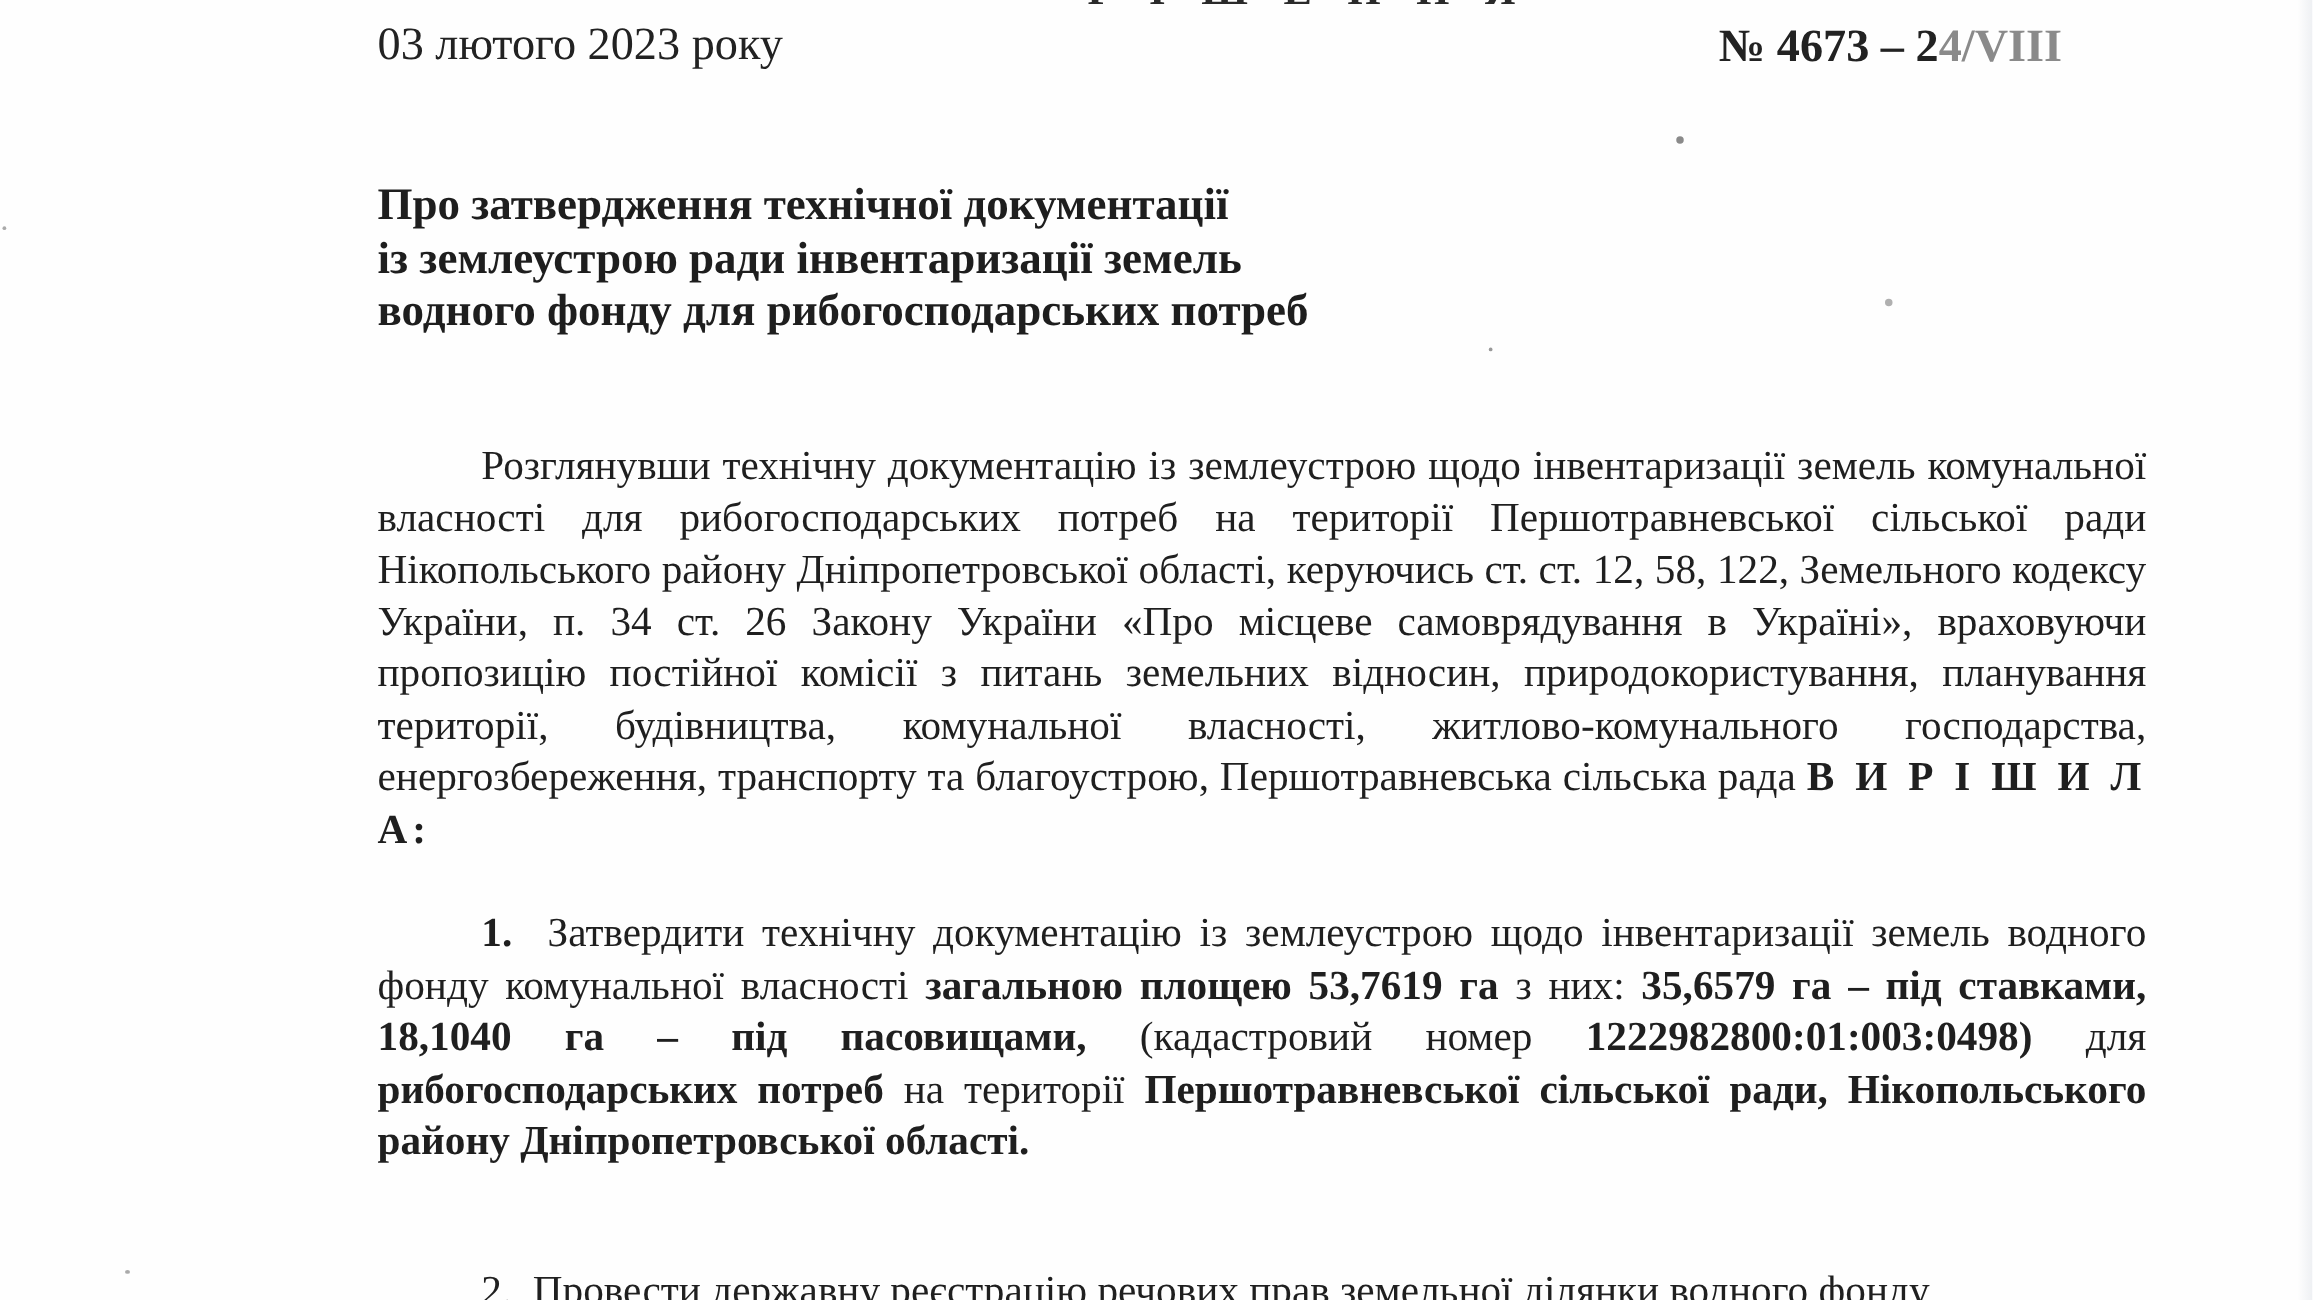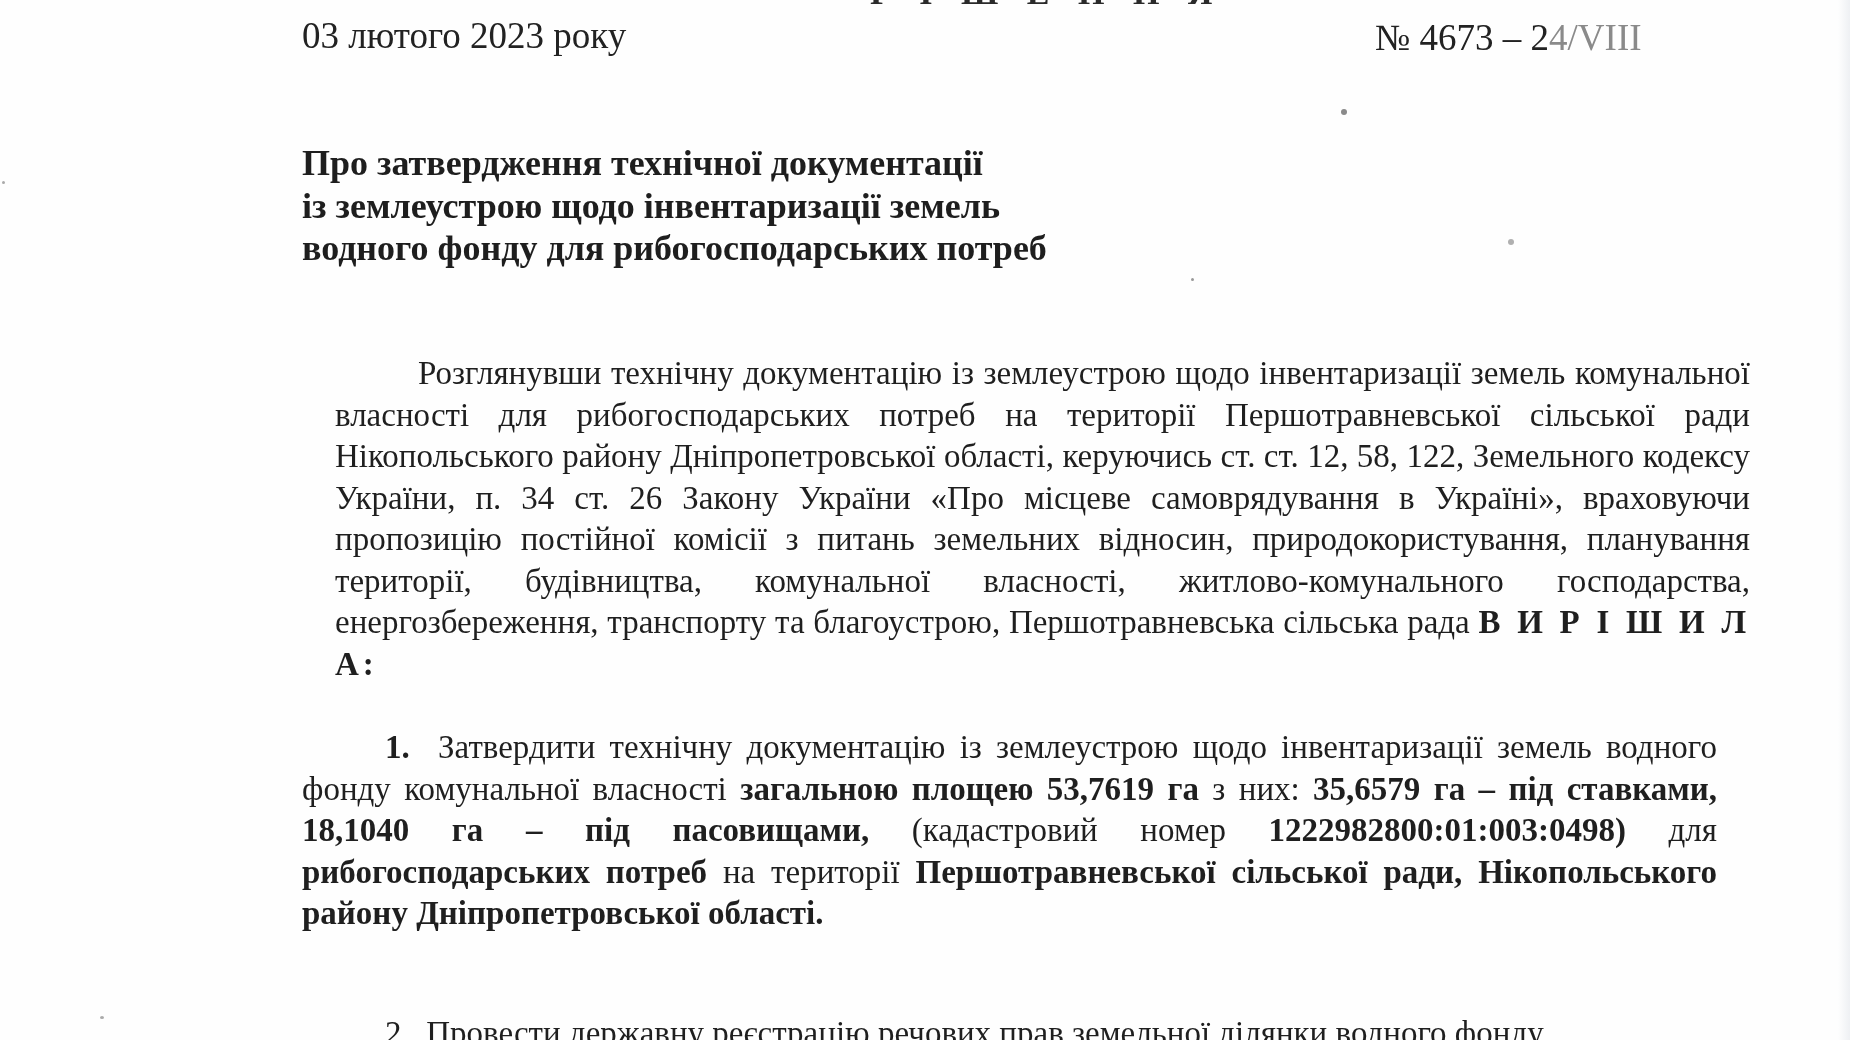--- a/index.html
+++ b/index.html
@@ -43,21 +43,21 @@
       left: 302px;
       width: 1400px;
       height: 44px;
       font-size: 37px;
       line-height: 44px;
       white-space: nowrap;
       color: #222;
     }
     .meta-date { position: absolute; left: 0; top: 0; }
     .meta-place { position: absolute; left: 537px; top: 0; }
-    .meta-number { position: absolute; left: 1073px; top: 2px; }
+    .meta-number { position: absolute; left: 1073px; top: 2px; font-weight: bold; }
     .meta-number .faded { color: #8a8a8a; }
 
     .title {
       position: absolute;
       left: 302px;
       top: 142px;
       font-size: 36px;
       font-weight: bold;
       line-height: 42.5px;
       color: #1e1e1e;
@@ -66,21 +66,21 @@
 
     .body-text {
       position: absolute;
       left: 302px;
       width: 1415px;
       font-size: 33px;
       line-height: 41.5px;
       text-align: justify;
       color: #1f1f1f;
     }
-    .para1 { top: 353px; margin-left: 33px; }
+    .para1 { top: 353px; }
     .para1 .indent { display: inline-block; width: 83px; }
     .item1 { top: 727px; }
     .item1 .indent { display: inline-block; width: 83px; }
     .item2 { top: 1013px; }
     .item2 .indent { display: inline-block; width: 83px; }
     .b { font-weight: bold; }
     .spaced { letter-spacing: 4px; }
     .speck {
       position: absolute;
       border-radius: 50%;
@@ -95,21 +95,21 @@
 
   <div class="heading-cut">Р І Ш Е Н Н Я</div>
 
   <div class="meta-row">
     <span class="meta-date">03 лютого 2023 року</span>
     <span class="meta-number"><span>№ 4673 – 2</span><span class="faded">4/VIII</span></span>
   </div>
 
   <div class="title">
     <div>Про затвердження технічної документації</div>
-    <div>із землеустрою щодо інвентаризації земель</div>
+    <div>із землеустрою ради інвентаризації земель</div>
     <div>водного фонду для рибогосподарських потреб</div>
   </div>
 
   <div class="body-text para1"><span class="indent"></span><span>Розглянувши технічну документацію із землеустрою щодо інвентаризації земель комунальної власності для рибогосподарських потреб на території Першотравневської сільської ради Нікопольського району Дніпропетровської області, керуючись ст. ст. 12, 58, 122, Земельного кодексу України, п. 34 ст. 26 Закону України «Про місцеве самоврядування в Україні», враховуючи пропозицію постійної комісії з питань земельних відносин, природокористування, планування території, будівництва, комунальної власності, житлово-комунального господарства, енергозбереження, транспорту та благоустрою, Першотравневська сільська рада </span><span class="b spaced">В И Р І Ш И Л А:</span></div>
 
   <div class="body-text item1"><span class="indent"></span><span class="b">1.</span>&nbsp;&nbsp;<span>Затвердити технічну документацію із землеустрою щодо інвентаризації земель водного фонду комунальної власності </span><span class="b">загальною площею 53,7619 га</span><span> з них: </span><span class="b">35,6579 га – під ставками, 18,1040 га – під пасовищами,</span><span> (кадастровий номер </span><span class="b">1222982800:01:003:0498)</span><span> для </span><span class="b">рибогосподарських потреб</span><span> на території </span><span class="b">Першотравневської сільської ради, Нікопольського району Дніпропетровської області.</span></div>
 
   <div class="body-text item2"><span class="indent"></span><span>2.</span>&nbsp;&nbsp;<span>Провести державну реєстрацію речових прав земельної ділянки водного фонду</span></div>
 
   <div class="speck" style="left:1341px; top:109px; width:6px; height:6px;"></div>

